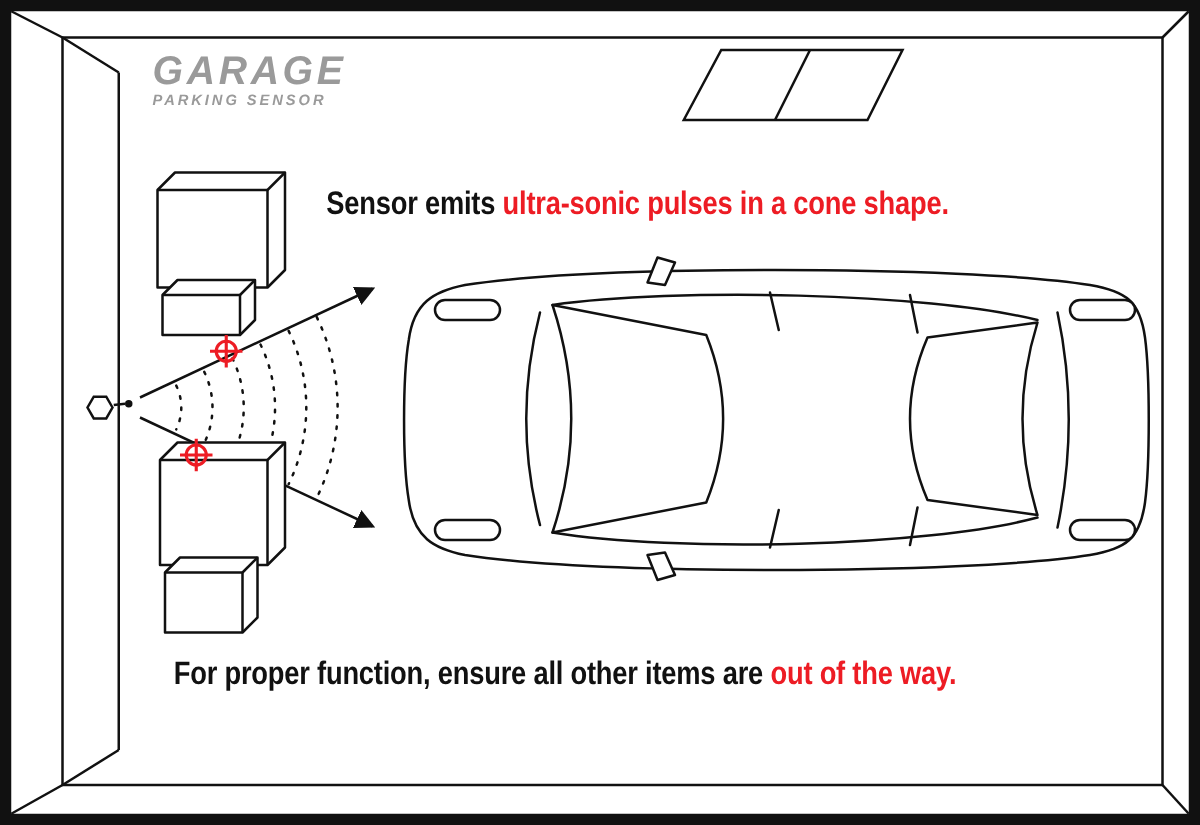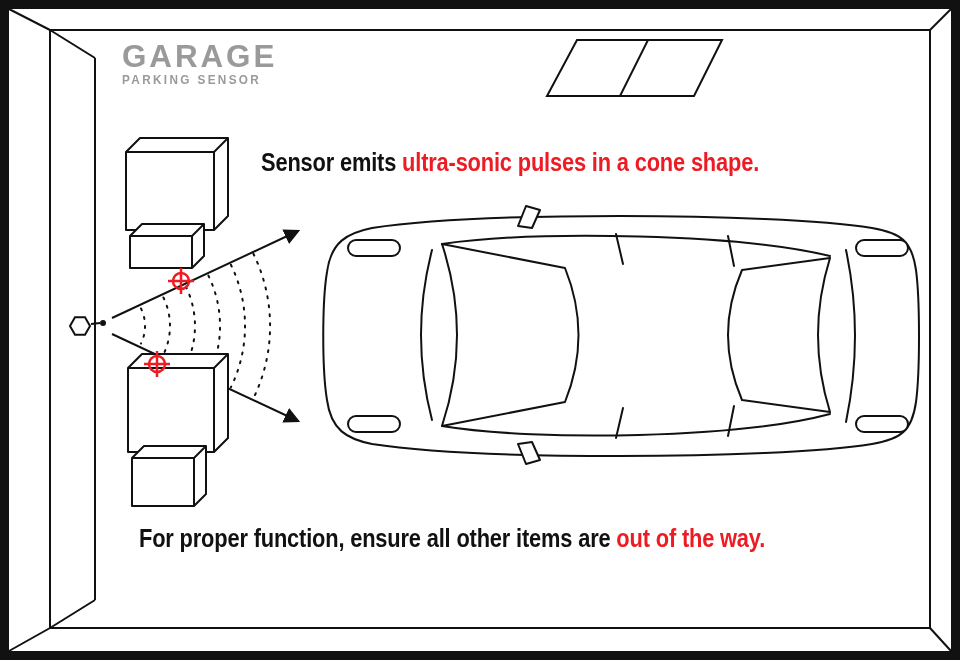--- a/index.html
+++ b/index.html
@@ -2,21 +2,21 @@
 <html><head>
 <meta charset="utf-8">
 <style>
   html,body{margin:0;padding:0;}
   body{
     width:960px;height:660px;position:relative;background:#fff;overflow:hidden;
     font-family:"Liberation Sans",sans-serif;
   }
   .stage{position:absolute;inset:0;}
   svg{position:absolute;left:0;top:0;}
-  .logo{position:absolute;left:122px;top:40px;color:#9a9a9a;z-index:5;line-height:1;}
+  .logo{position:absolute;left:122px;top:40px;color:#9a9a9a;z-index:5;line-height:1;font-style:italic;}
   .logo-main{
     font-weight:bold;font-size:32px;letter-spacing:3px;
     transform:scale(0.98,1.0);transform-origin:left top;
   }
   .logo-sub{
     font-weight:bold;font-size:12px;letter-spacing:2.4px;margin-top:2px;
     transform:scaleX(0.98);transform-origin:left top;
   }
   .headline{
     position:absolute;z-index:6;white-space:nowrap;color:#111;

